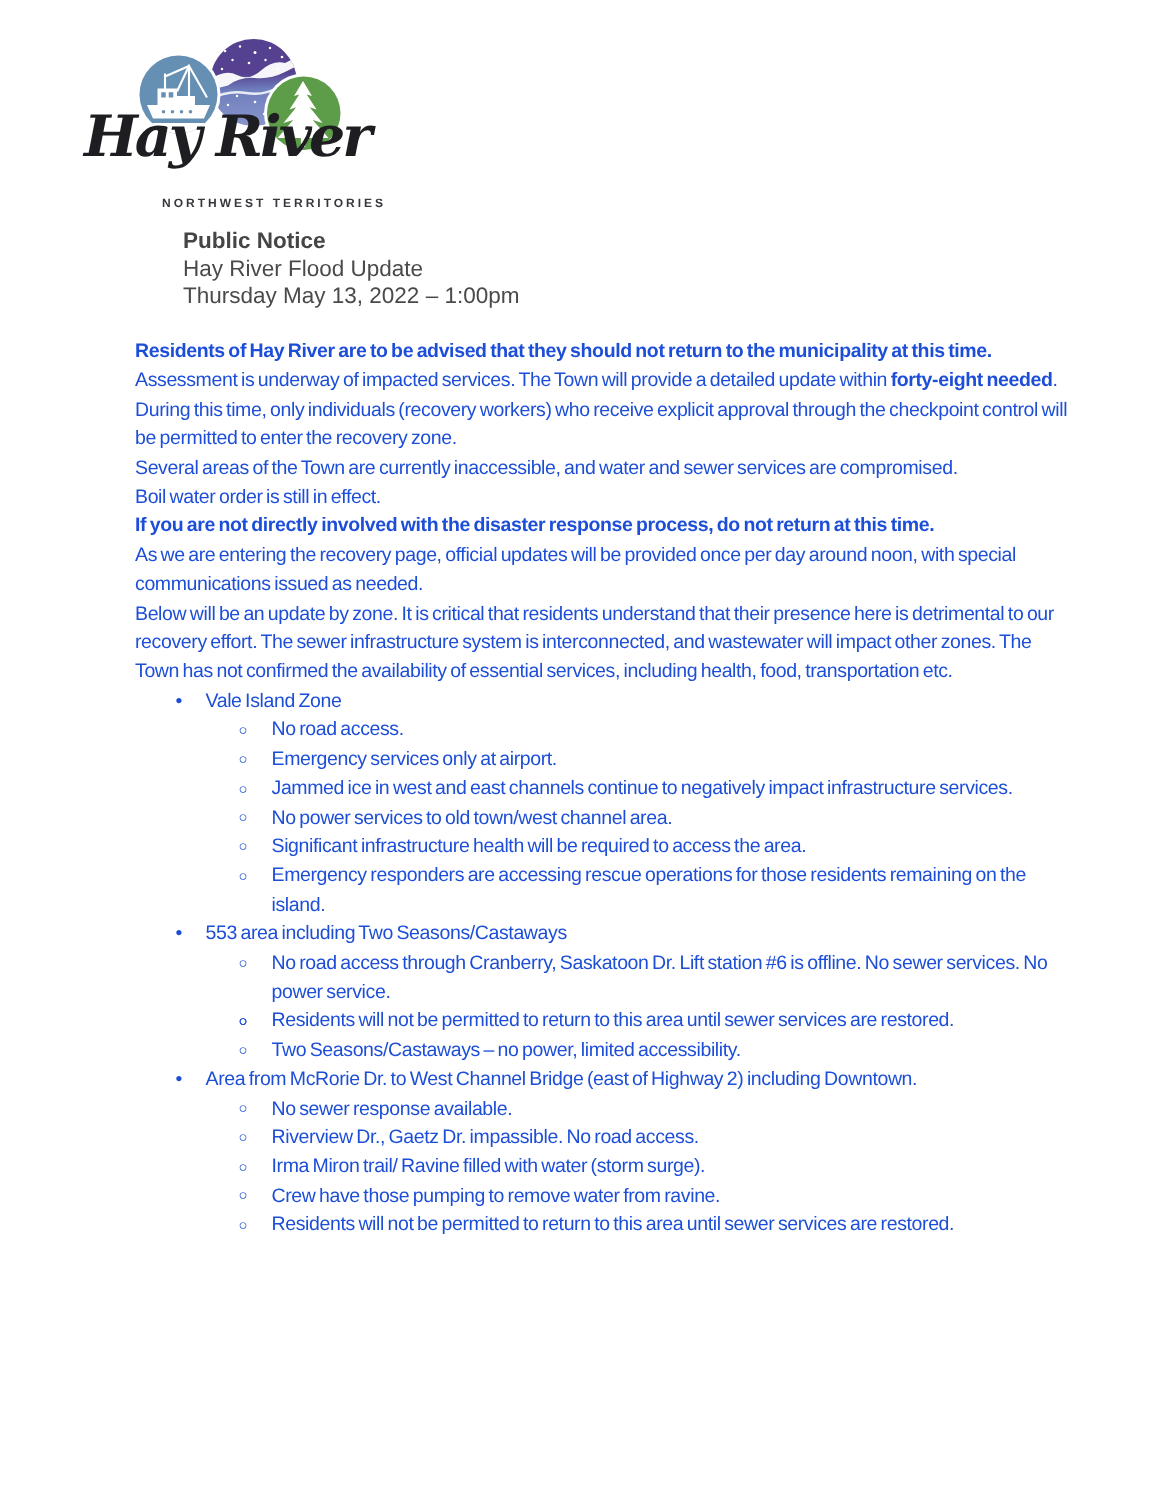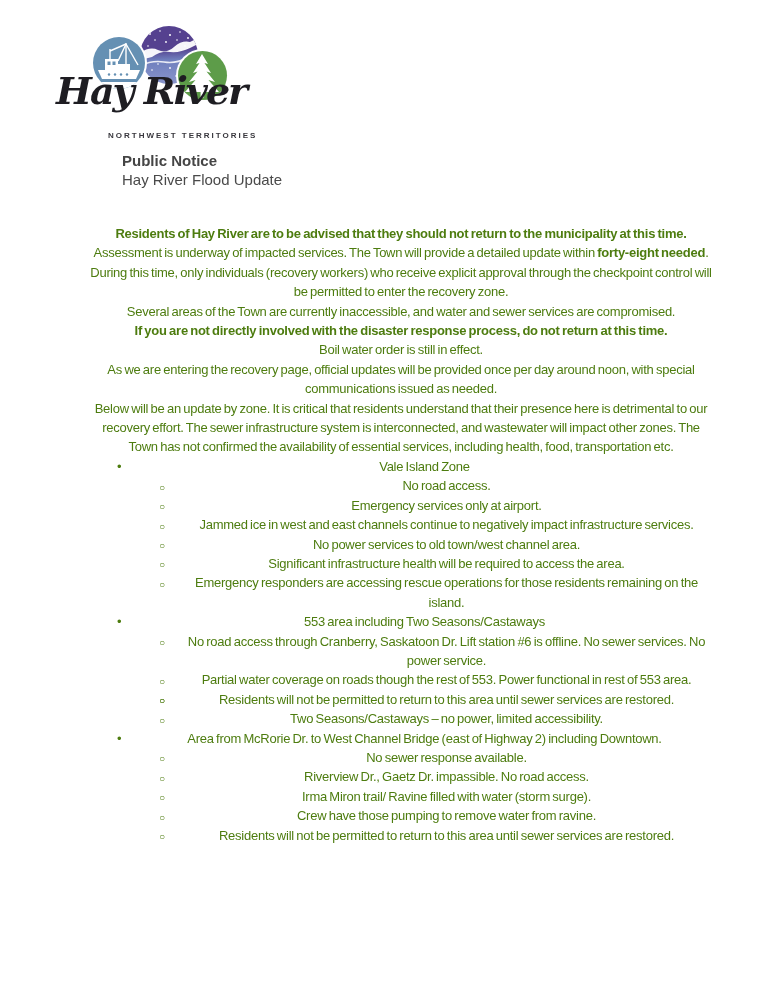--- a/index.html
+++ b/index.html
@@ -27,21 +27,21 @@
   }
 
   
   .heading { position:absolute; left:90px; top:152px; font-size:15px; line-height:18.7px; color:#4a4a4a;margin-left:32px; }
   .heading .h-bold { font-weight:bold; color:#454545; }
 
   
   .content {
     position:absolute; left:90px; top:224px; width:622px;
     font-size:13px; line-height:19.4px; letter-spacing:-0.25px; word-spacing:-1px;
-    color:#4d7c0f; text-align:center;
+    color:#1d4ed8; text-align:left;
   }
   .para { margin:0; }
   .b { font-weight:bold; }
 
   
   .zone-head { position:relative; padding-left:47px; }
   .zone-head .bullet { position:absolute; left:27px; top:0; font-size:13px; }
   .sub-item { position:relative; padding-left:91px; }
   .sub-item .sub-bullet { position:absolute; left:69px; top:1.5px; font-size:10px; }
 </style>
@@ -101,40 +101,41 @@
         <rect x="22.6" y="41" width="2.8" height="6" fill="#ffffff"></rect>
       </svg>
     </div>
     <div class="logo-script">Hay River</div>
     <div class="logo-region">NORTHWEST TERRITORIES</div>
   </div>
 
   <div class="heading">
     <div class="h-bold">Public Notice</div>
     <div>Hay River Flood Update</div>
+    <div>Thursday May 13, 2022 – 1:00pm</div>
   </div>
 
   <div class="content" id="content">
       <div class="para"><span class="b">Residents of Hay River are to be advised that they should not return to the municipality at this time.</span></div>
       <div class="para"><span>Assessment is underway of impacted services. The Town will provide a detailed update within </span><span class="b">forty-eight needed</span><span>. During this time, only individuals (recovery workers) who receive explicit approval through the checkpoint control will be permitted to enter the recovery zone.</span></div>
       <div class="para"><span>Several areas of the Town are currently inaccessible, and water and sewer services are compromised.</span></div>
+      <div class="para"><span>Boil water order is still in effect.</span></div>
       <div class="para"><span class="b">If you are not directly involved with the disaster response process, do not return at this time.</span></div>
-      <div class="para"><span>Boil water order is still in effect.</span></div>
       <div class="para"><span>As we are entering the recovery page, official updates will be provided once per day around noon, with special communications issued as needed.</span></div>
       <div class="para"><span>Below will be an update by zone. It is critical that residents understand that their presence here is detrimental to our recovery effort. The sewer infrastructure system is interconnected, and wastewater will impact other zones. The Town has not confirmed the availability of essential services, including health, food, transportation etc.</span></div>
       <div class="zone-head"><span class="bullet">•</span><span>Vale Island Zone</span></div>
       <div class="sub-item"><span class="sub-bullet">○</span><span>No road access.</span></div>
       <div class="sub-item"><span class="sub-bullet">○</span><span>Emergency services only at airport.</span></div>
       <div class="sub-item"><span class="sub-bullet">○</span><span>Jammed ice in west and east channels continue to negatively impact infrastructure services.</span></div>
       <div class="sub-item"><span class="sub-bullet">○</span><span>No power services to old town/west channel area.</span></div>
       <div class="sub-item"><span class="sub-bullet">○</span><span>Significant infrastructure health will be required to access the area.</span></div>
       <div class="sub-item"><span class="sub-bullet">○</span><span>Emergency responders are accessing rescue operations for those residents remaining on the island.</span></div>
       <div class="zone-head"><span class="bullet">•</span><span>553 area including Two Seasons/Castaways</span></div>
       <div class="sub-item"><span class="sub-bullet">○</span><span>No road access through Cranberry, Saskatoon Dr. Lift station #6 is offline. No sewer services. No power service.</span></div>
-      <div class="sub-item"><span class="sub-bullet">○</span><span>Partial water coverage on roads though the rest of 553. Power functional in rest of 553 area.</span></div>
+      <div class="sub-item"><span class="sub-bullet">○</span></div>
       <div class="sub-item"><span class="sub-bullet">○</span></div>
       <div class="sub-item"><span class="sub-bullet">○</span><span>Residents will not be permitted to return to this area until sewer services are restored.</span></div>
       <div class="sub-item"><span class="sub-bullet">○</span><span>Two Seasons/Castaways – no power, limited accessibility.</span></div>
       <div class="zone-head"><span class="bullet">•</span><span>Area from McRorie Dr. to West Channel Bridge (east of Highway 2) including Downtown.</span></div>
       <div class="sub-item"><span class="sub-bullet">○</span><span>No sewer response available.</span></div>
       <div class="sub-item"><span class="sub-bullet">○</span><span>Riverview Dr., Gaetz Dr. impassible. No road access.</span></div>
       <div class="sub-item"><span class="sub-bullet">○</span><span>Irma Miron trail/ Ravine filled with water (storm surge).</span></div>
       <div class="sub-item"><span class="sub-bullet">○</span><span>Crew have those pumping to remove water from ravine.</span></div>
       <div class="sub-item"><span class="sub-bullet">○</span><span>Residents will not be permitted to return to this area until sewer services are restored.</span></div>
     </div>

